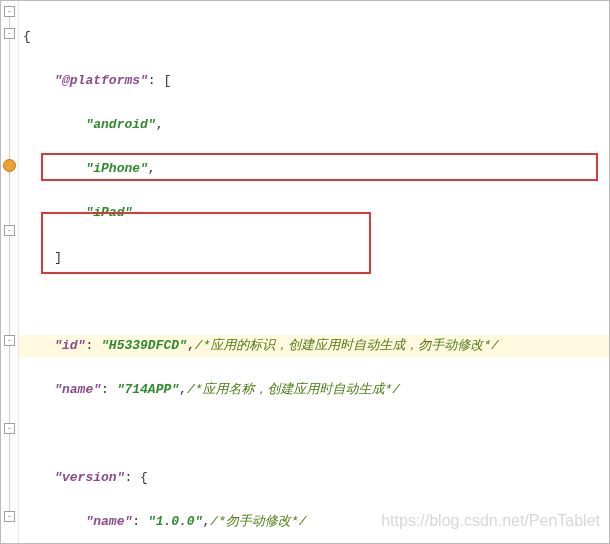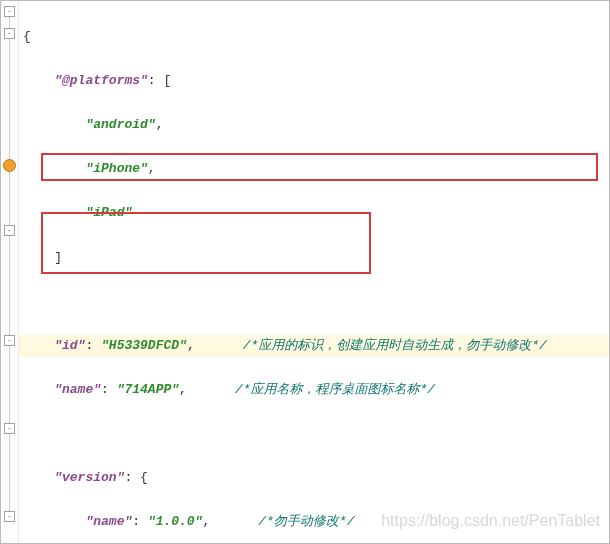--- a/index.html
+++ b/index.html
@@ -54,21 +54,21 @@
   .code {
     flex: 1;
     padding: 4px 0 4px 4px;
     white-space: pre;
     position: relative;
   }
   .line { display: block; height: 22px; }
   .key { color: #8b4a8b; font-style: italic; font-weight: bold; }
   .str { color: #2e8b2e; font-style: italic; font-weight: bold; }
   .punct { color: #333; }
-  .comment { color: #0f766e; font-style: italic; margin-left: 48px; }
+  .comment { color: #4d7c0f; font-style: italic; }
   .hl-line {
     background: #fff9e0;
     display: block;
     margin-left: -4px;
     padding-left: 4px;
   }
   .redbox {
     position: absolute;
     border: 2px solid #d43c3c;
     pointer-events: none;
@@ -105,21 +105,21 @@
   </div>
   <div class="code">
 <span class="line"><span class="punct">{</span></span>
 <span class="line">    <span class="key">"@platforms"</span><span class="punct">: [</span></span>
 <span class="line">        <span class="str">"android"</span><span class="punct">,</span></span>
 <span class="line">        <span class="str">"iPhone"</span><span class="punct">,</span></span>
 <span class="line">        <span class="str">"iPad"</span></span>
 <span class="line">    <span class="punct">]</span></span>
 <span class="line"> </span>
 <span class="line hl-line">    <span class="key">"id"</span><span class="punct">: </span><span class="str">"H5339DFCD"</span><span class="punct">,</span><span class="comment">/*应用的标识，创建应用时自动生成，勿手动修改*/</span></span>
-<span class="line">    <span class="key">"name"</span><span class="punct">: </span><span class="str">"714APP"</span><span class="punct">,</span><span class="comment">/*应用名称，程序桌面图标名称*/</span></span>
+<span class="line">    <span class="key">"name"</span><span class="punct">: </span><span class="str">"714APP"</span><span class="punct">,</span><span class="comment">/*应用名称，创建应用时自动生成*/</span></span>
 <span class="line"> </span>
 <span class="line">    <span class="key">"version"</span><span class="punct">: {</span></span>
 <span class="line">        <span class="key">"name"</span><span class="punct">: </span><span class="str">"1.0.0"</span><span class="punct">,</span><span class="comment">/*勿手动修改*/</span></span>
 
 
 
 
 
 
 

